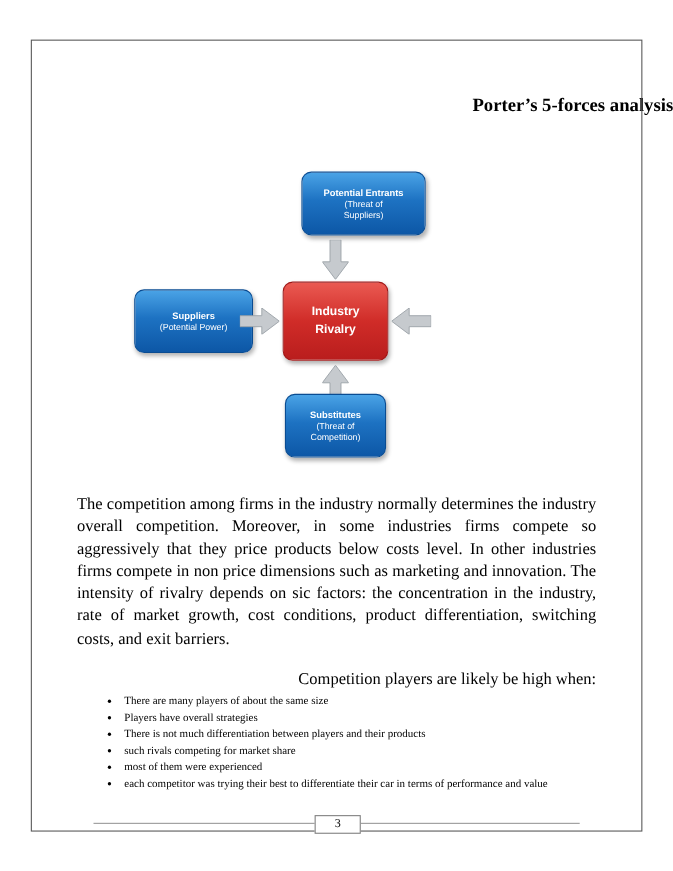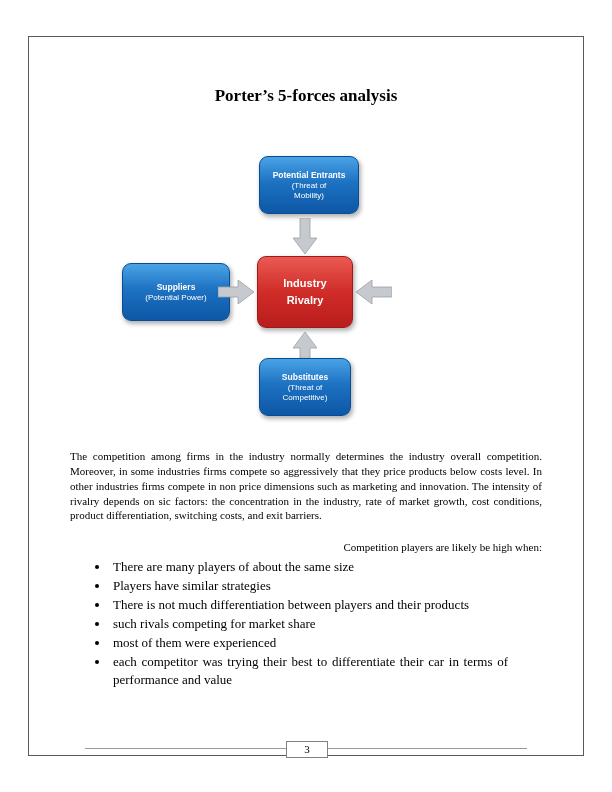--- a/index.html
+++ b/index.html
@@ -14,21 +14,21 @@
   }
   .page-border {
     position: absolute;
     left: 28px; right: 28px; top: 36px; bottom: 36px;
     border: 1px solid #5a5a5a;
     pointer-events: none;
   }
   .doc-title {
     margin: 0;
     padding-top: 86px;
-    text-align: center;
+    text-align: right;
     font-size: 17px;
     font-weight: bold;
   }
   
   .diagram {
     position: relative;
     height: 280px;
     margin-top: 48px;
     font-family: "Liberation Sans", sans-serif;
   }
@@ -47,48 +47,48 @@
     background: linear-gradient(180deg, #4aa3e6 0%, #1d72c2 45%, #0d57a6 100%);
     border: 1px solid #0a4c92;
   }
   .red {
     background: linear-gradient(180deg, #ea5a52 0%, #d02c28 50%, #b91d1d 100%);
     border: 1px solid #a01818;
   }
   .dbox .t { font-weight: bold; font-size: 8.5px; line-height: 11px; }
   .dbox .s { font-size: 8px; line-height: 10px; }
   .center-line { font-size: 11px; font-weight: 600; line-height: 17px; }
-  .box-top    { left: 259px; top: 2px;   width: 100px; height: 58px; }
+  .box-top    { left: 274px; top: 2px;   width: 113px; height: 58px; }
   .box-left   { left: 122px; top: 109px; width: 108px; height: 58px; }
   .box-center { left: 257px; top: 102px; width: 96px; height: 72px; }
   .box-right  { left: 398px; top: 109px; width: 92px; height: 58px; }
   .box-bottom { left: 259px; top: 204px; width: 92px; height: 58px; }
   .arrow { position: absolute; }
   .arrow-down  { left: 293px; top: 64px;  }
   .arrow-up    { left: 293px; top: 178px; }
   .arrow-right { left: 218px; top: 126px; }
   .arrow-left  { left: 356px; top: 126px; }
   
   .section-heading {
     margin: 26px 70px 0 88px;
     font-size: 12.5px;
     font-weight: bold;
   }
   .section-heading .num { margin-right: 12px; }
   .body-par {
     margin: 15px 70px 0 70px;
-    font-size: 11px;
+    font-size: 15px;
     line-height: 1.35;
     text-align: justify;
   }
   .body-par.second { margin-top: 17px; text-align: right; }
   ul.bullets {
     margin: 3px 104px 0 110px;
     padding: 0;
-    font-size: 13px;
+    font-size: 10px;
     line-height: 1.35;
     list-style: disc outside;
   }
   ul.bullets li { margin: 0 0 1.5px 0; padding-left: 3px; text-align: justify; }
   
   .footer-line {
     position: absolute;
     left: 85px; right: 85px; top: 748px;
     border-top: 1px solid #9a9a9a;
   }
@@ -109,21 +109,21 @@
 <div class="page">
   <div class="page-border"></div>
 
   <h1 class="doc-title">Porter’s 5-forces analysis</h1>
 
   <div class="diagram">
 
     <div class="dbox blue box-top">
       <div class="t">Potential Entrants</div>
       <div class="s">(Threat of</div>
-      <div class="s">Mobility)</div>
+      <div class="s">Suppliers)</div>
     </div>
 
     <svg class="arrow arrow-down" width="24" height="36" viewBox="0 0 24 36">
       <polygon points="7,0 17,0 17,20 24,20 12,36 0,20 7,20" fill="#c6cace" stroke="#9aa0a6" stroke-width="0.8"></polygon>
     </svg>
 
     <div class="dbox blue box-left">
       <div class="t">Suppliers</div>
       <div class="s">(Potential Power)</div>
     </div>
@@ -142,33 +142,33 @@
     </svg>
 
 
     <svg class="arrow arrow-up" width="24" height="36" viewBox="0 0 24 36">
       <polygon points="7,36 17,36 17,16 24,16 12,0 0,16 7,16" fill="#c6cace" stroke="#9aa0a6" stroke-width="0.8"></polygon>
     </svg>
 
     <div class="dbox blue box-bottom">
       <div class="t">Substitutes</div>
       <div class="s">(Threat of</div>
-      <div class="s">Competitive)</div>
+      <div class="s">Competition)</div>
     </div>
 
   </div>
 
 
   <p class="body-par">The competition among firms in the industry normally determines the industry overall competition. Moreover, in some industries firms compete so aggressively that they price products below costs level. In other industries firms compete in non price dimensions such as marketing and innovation. The intensity of rivalry depends on sic factors: the concentration in the industry, rate of market growth, cost conditions, product differentiation, switching costs, and exit barriers.</p>
 
   <p class="body-par second">Competition players are likely be high when:</p>
 
   <ul class="bullets">
       <li>There are many players of about the same size</li>
-      <li>Players have similar strategies</li>
+      <li>Players have overall strategies</li>
       <li>There is not much differentiation between players and their products</li>
       <li>such rivals competing for market share</li>
       <li>most of them were experienced</li>
       <li>each competitor was trying their best to differentiate their car in terms of performance and value</li>
     </ul>
 
   <div class="footer-line"></div>
   <div class="page-num-box">3</div>
 </div>
 

